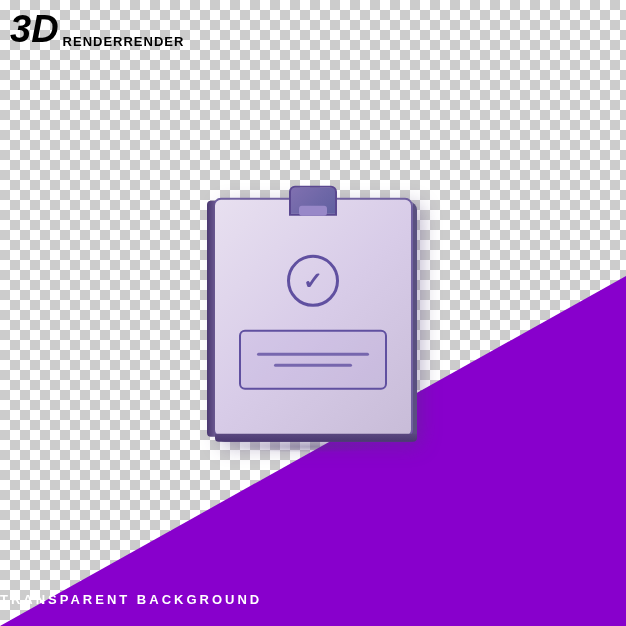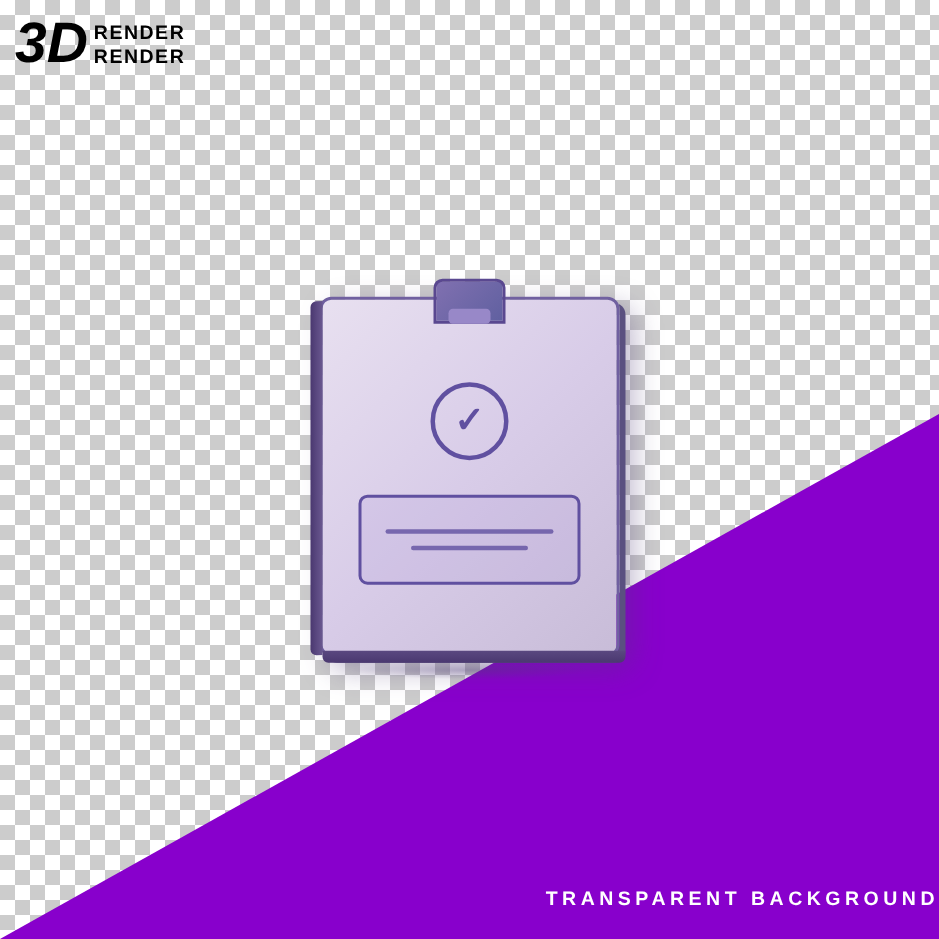--- a/index.html
+++ b/index.html
@@ -70,40 +70,40 @@
     .label-3d {
       font-size: 38px;
       font-weight: 900;
       color: #000000;
       line-height: 1;
       font-style: italic;
     }
 
     .label-render {
       display: flex;
-      flex-direction: column;
       justify-content: center;
       padding-top: 4px;
+      margin-top: 20px;
     }
 
     .label-render-text {
       font-size: 13px;
       font-weight: 700;
       color: #000000;
       line-height: 1.2;
       letter-spacing: 1px;
     }
 
     
     .bottom-text {
       position: absolute;
       bottom: 18px;
       left: 0;
       right: 0;
-      text-align: right;
+      text-align: left;
       z-index: 10;
     }
 
     .bottom-text span {
       font-size: 13px;
       font-weight: 600;
       color: #ffffff;
       letter-spacing: 3px;
       text-transform: uppercase;
     }

